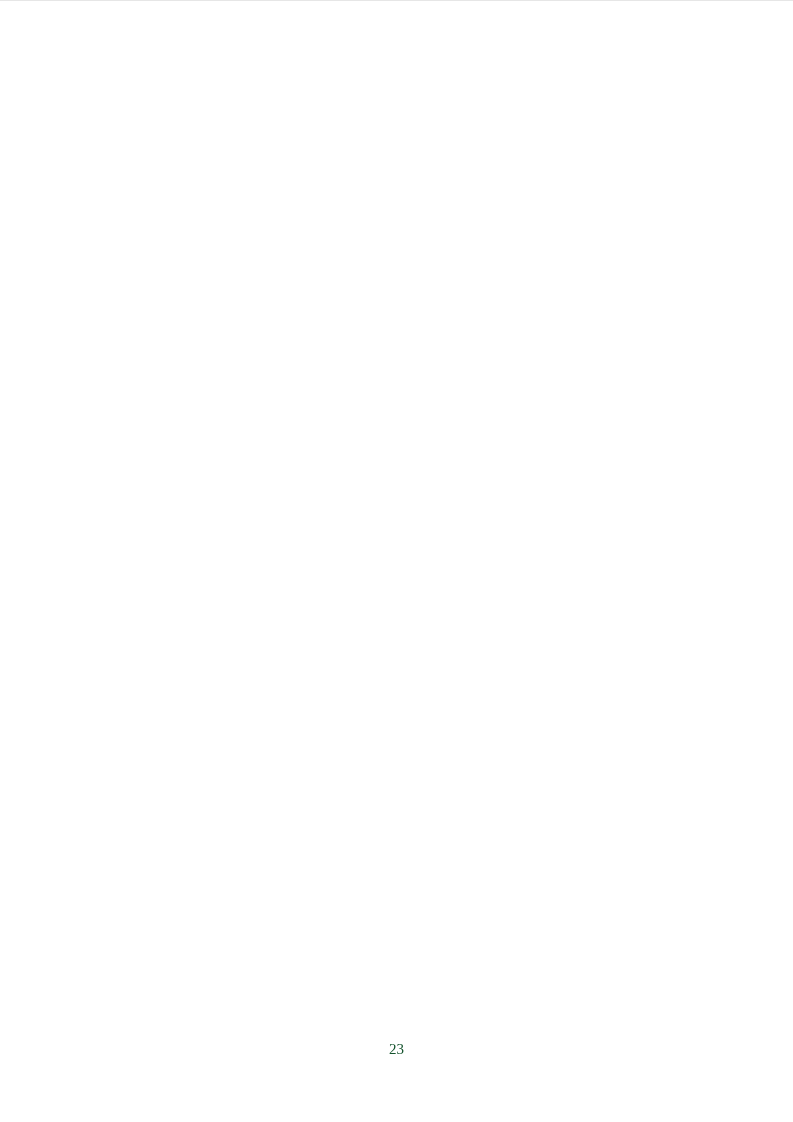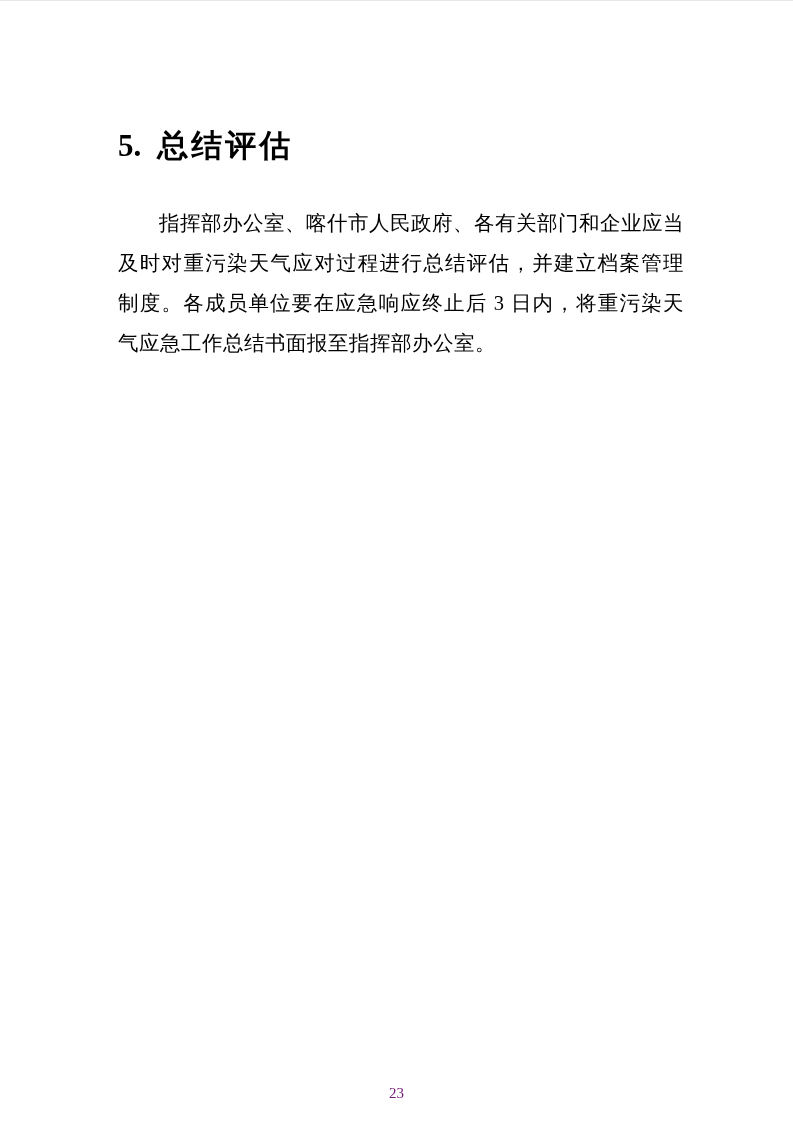--- a/index.html
+++ b/index.html
@@ -60,28 +60,23 @@
     margin-top: 38px;
   }
   .page-footer {
     position: absolute;
     left: 0;
     top: 1038px;
     width: 793px;
     text-align: center;
     font-size: 15px;
     line-height: 20px;
-    color: #701a75;
-    margin-top: 44px;
+    color: #14532d;
   }
 </style>
 </head>
 <body>
 
 <div class="page">
   <div class="content">
-    <h1 class="section-heading">
-      <span class="section-number">5.</span><span class="section-title">总结评估</span>
-    </h1>
-    <p class="body-paragraph first">指挥部办公室、喀什市人民政府、各有关部门和企业应当及时对重污染天气应对过程进行总结评估，并建立档案管理制度。各成员单位要在应急响应终止后 3 日内，将重污染天气应急工作总结书面报至指挥部办公室。</p>
   </div>
   <div class="page-footer">23</div>
 </div>
 
 </body></html>

